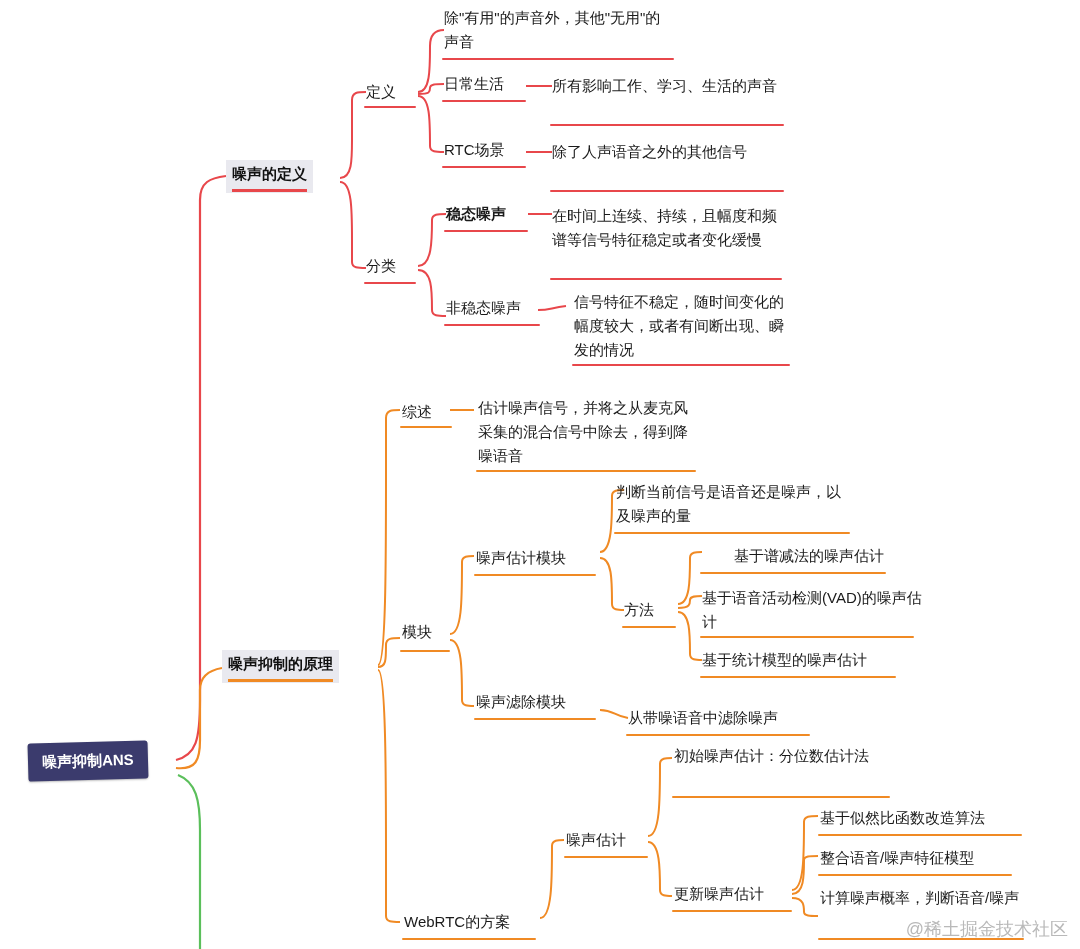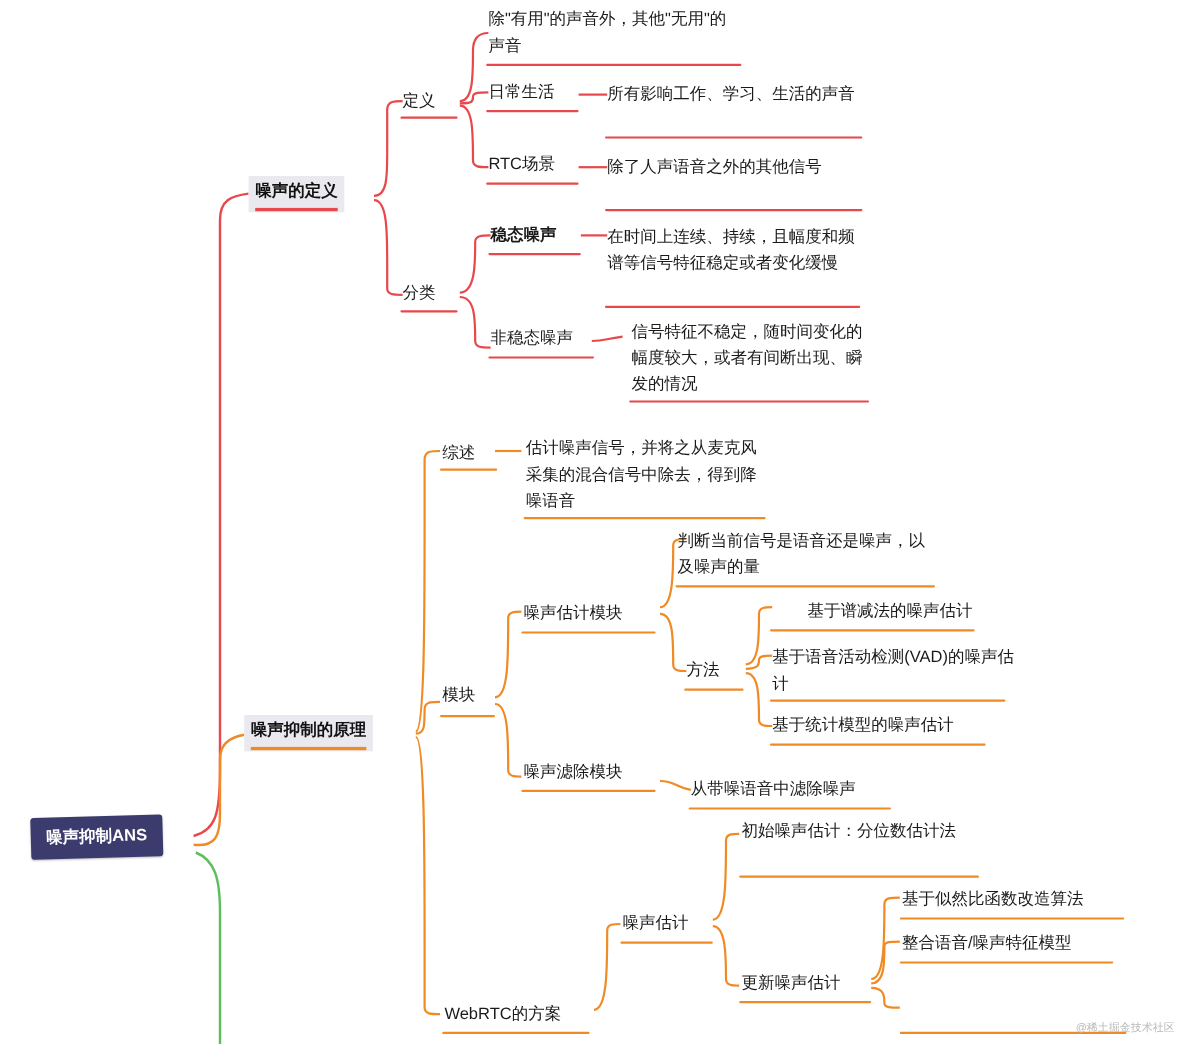--- a/index.html
+++ b/index.html
@@ -65,21 +65,21 @@
     position: absolute;
     height: 2px;
     border-radius: 1px;
   }
   .u-red { background: #e8474b; }
   .u-orange { background: #f08a24; }
   .watermark {
     position: absolute;
     right: 12px;
     bottom: 8px;
-    font-size: 10px;
+    font-size: 18px;
     color: #b9b9b9;
   }
 </style>
 </head>
 <body>
 
 <div id="canvas">
 
   <svg class="lines" viewBox="0 0 1080 949">
 
@@ -217,16 +217,17 @@
 
   <div class="node" style="left:674px; top:882px;">更新噪声估计</div>
   <div class="underline u-orange" style="left:672px; top:910px; width:120px;"></div>
 
   <div class="node" style="left:820px; top:806px;">基于似然比函数改造算法</div>
   <div class="underline u-orange" style="left:818px; top:834px; width:204px;"></div>
 
   <div class="node" style="left:820px; top:846px;">整合语音/噪声特征模型</div>
   <div class="underline u-orange" style="left:818px; top:874px; width:194px;"></div>
 
+  <div class="node" style="left:820px; top:886px; width:210px;">计算噪声概率，判断语音/噪声</div>
   <div class="underline u-orange" style="left:818px; top:938px; width:206px;"></div>
 
   <div class="watermark">@稀土掘金技术社区</div>
 </div>
 
 </body></html>

